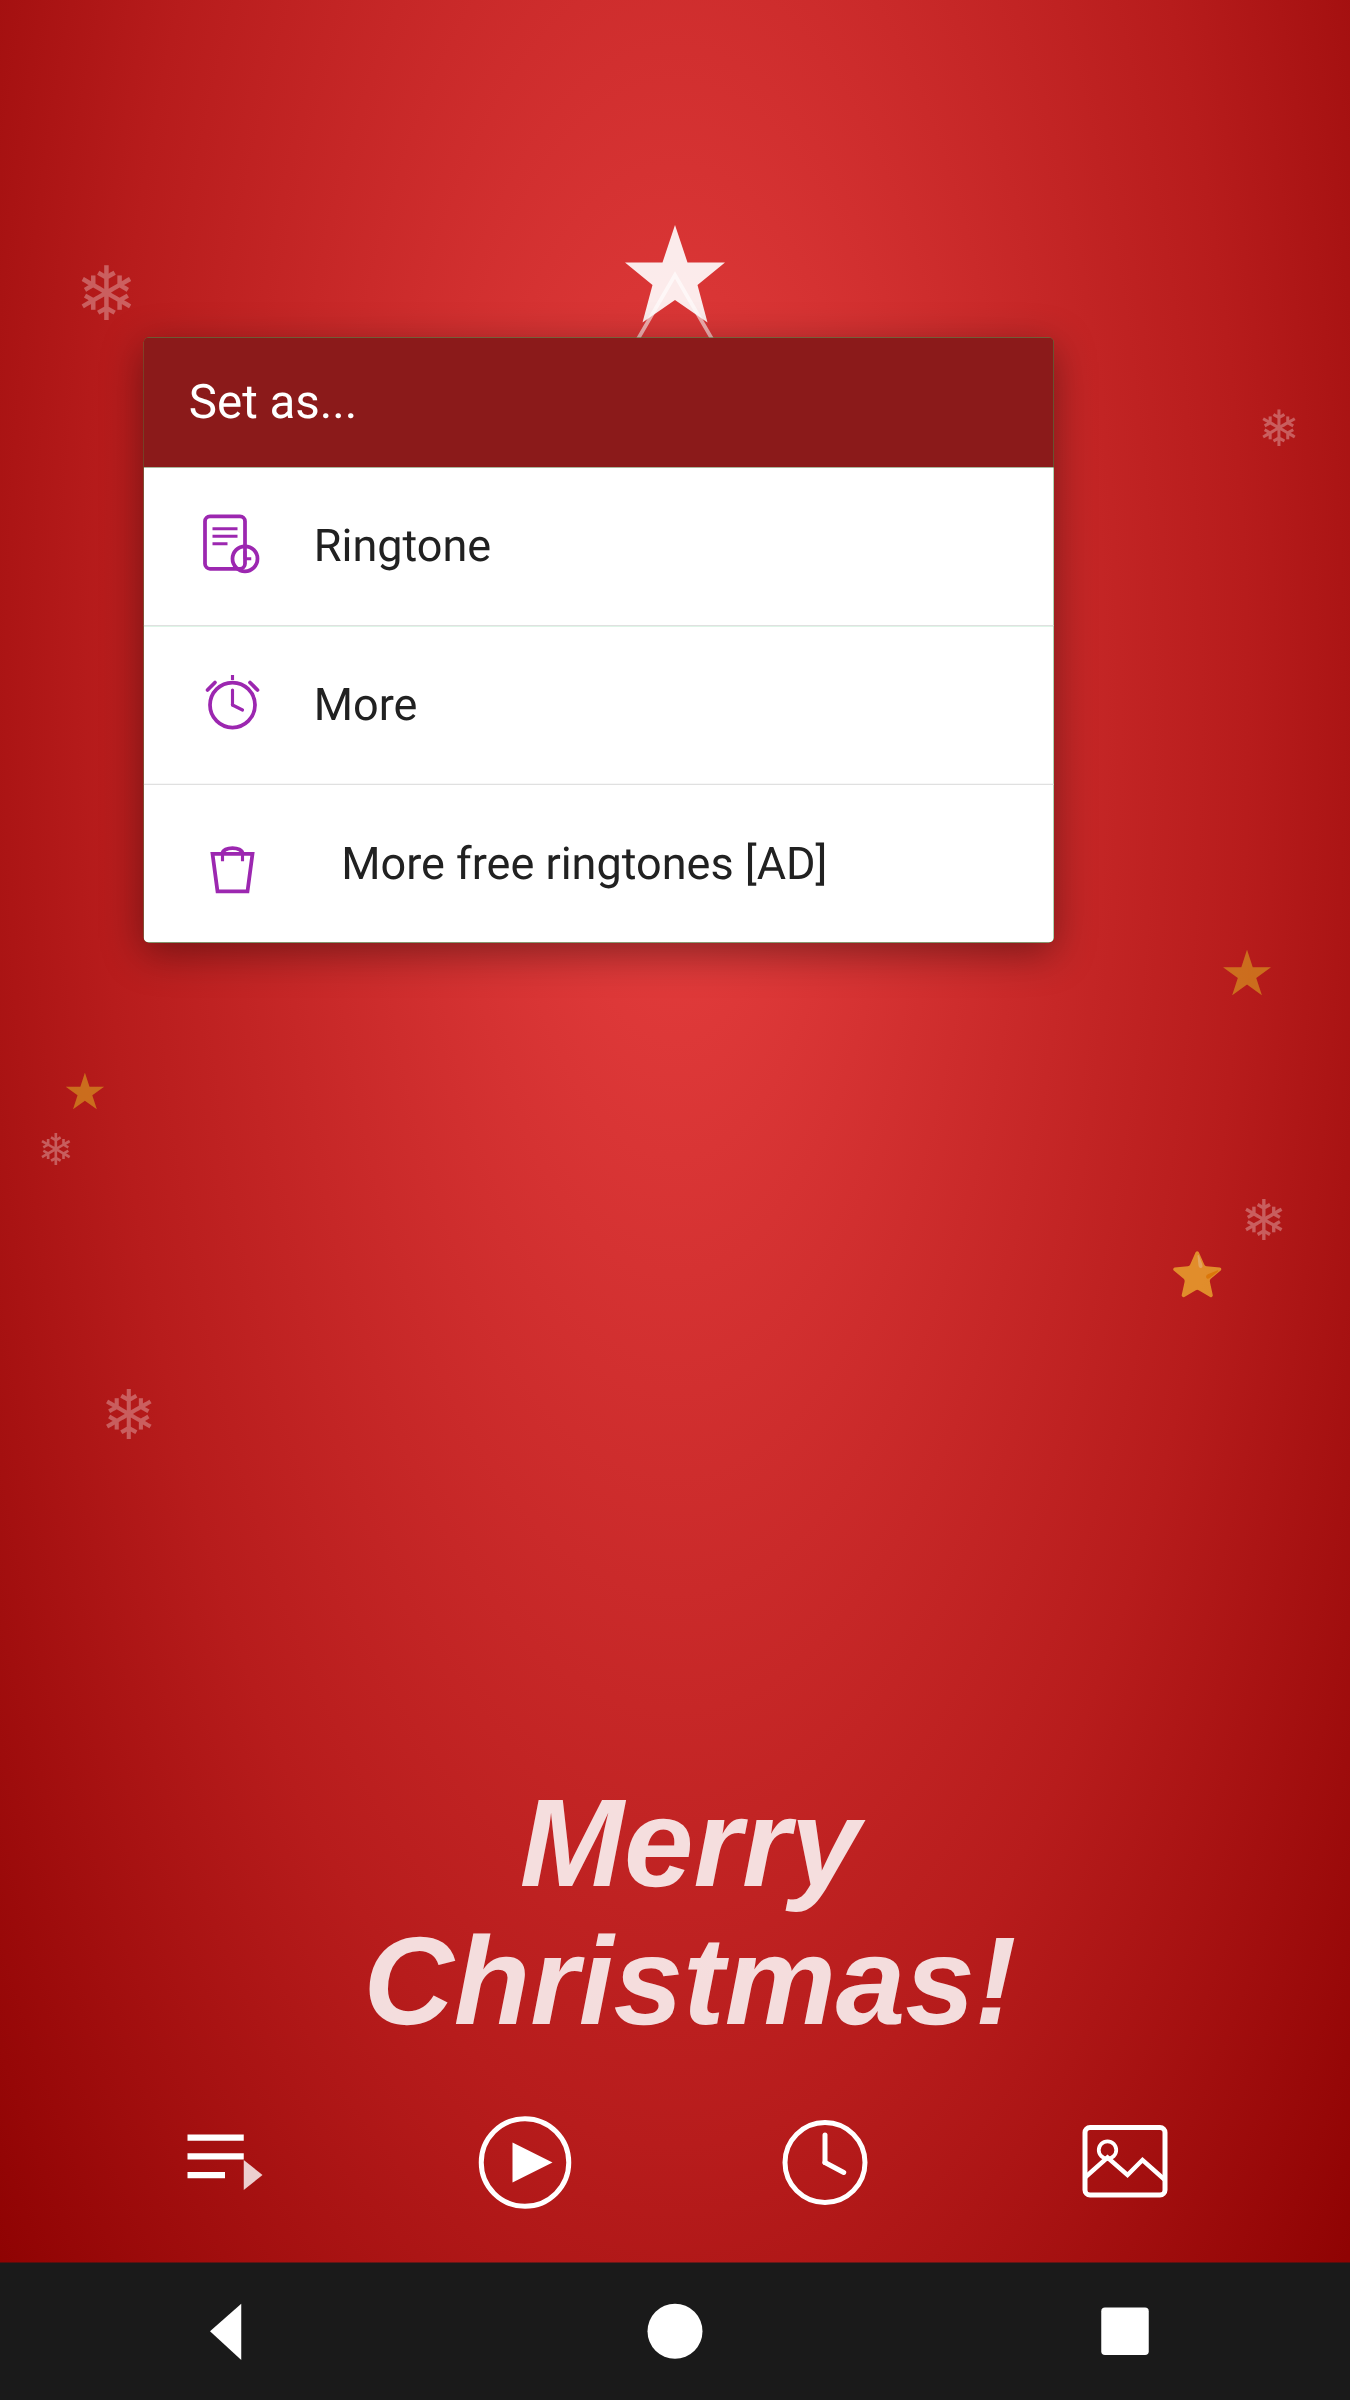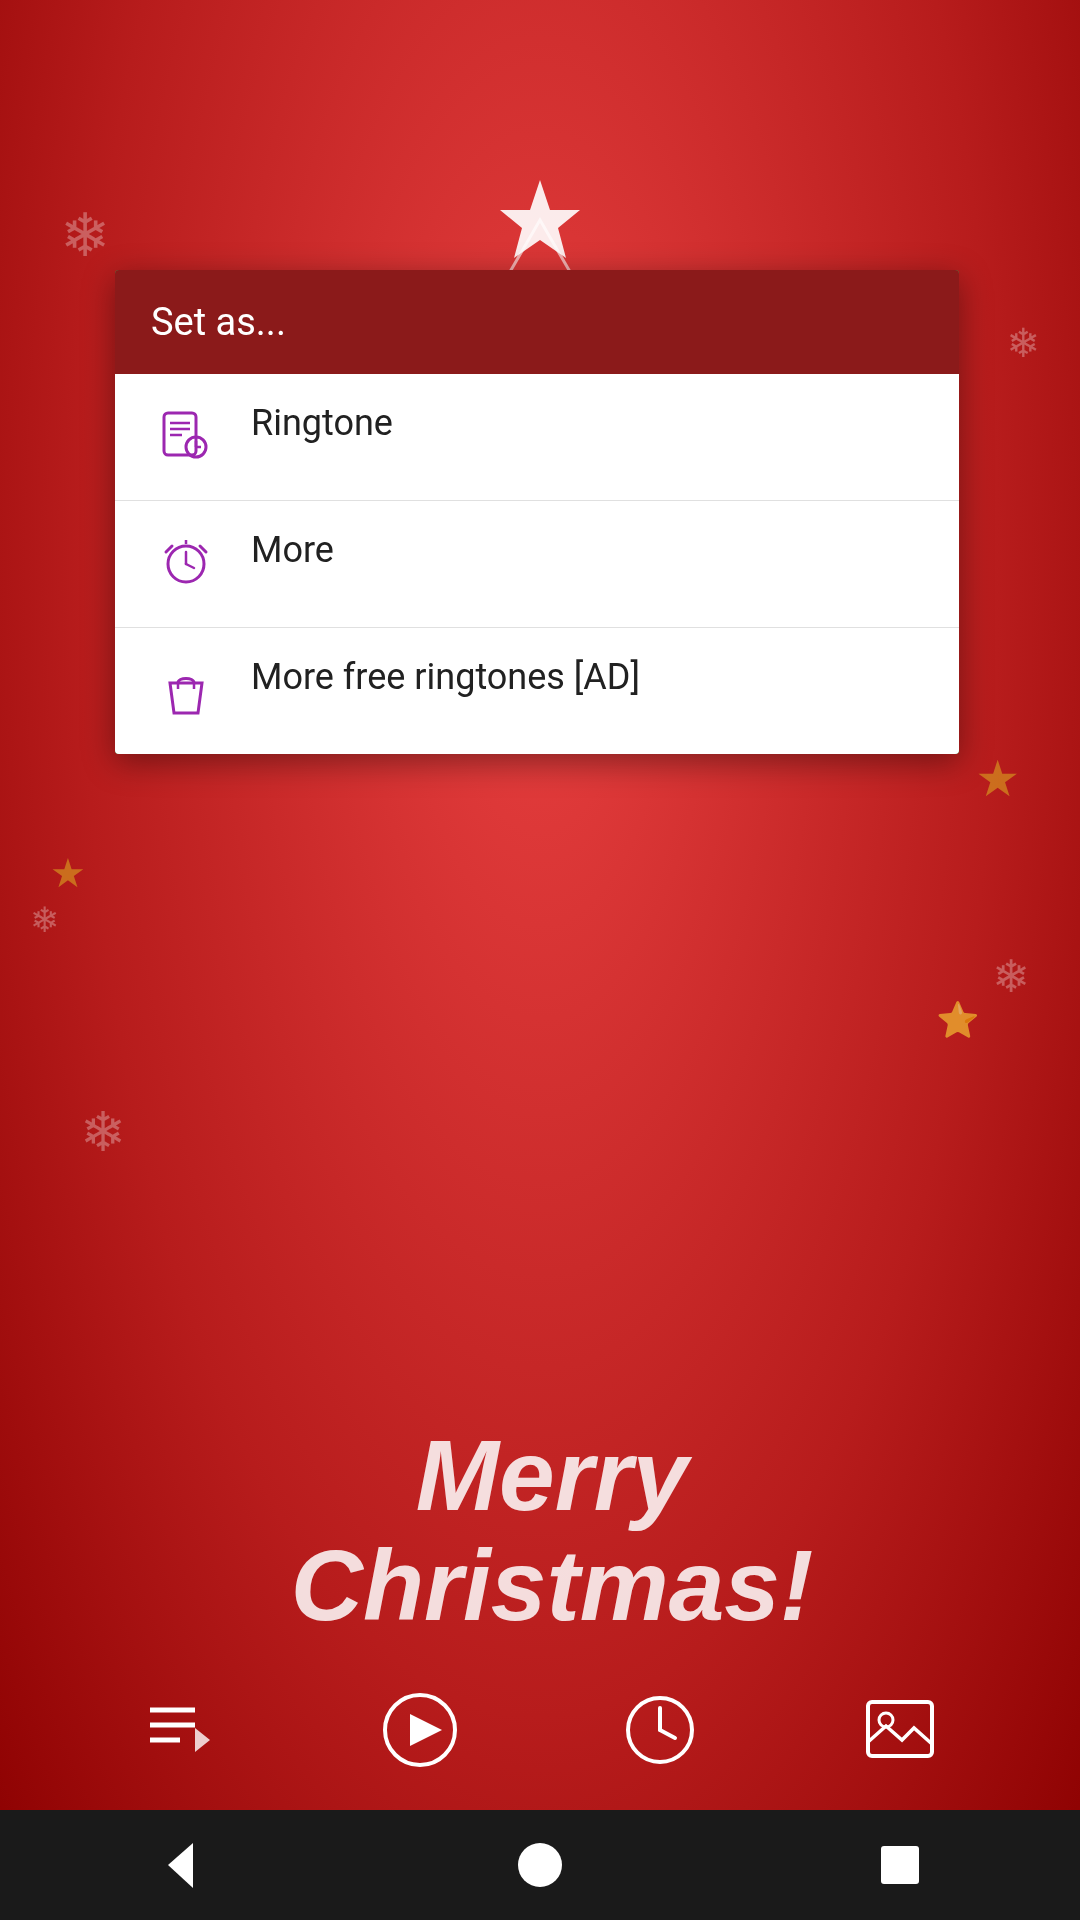--- a/index.html
+++ b/index.html
@@ -49,50 +49,51 @@
       font-weight: bold;
       opacity: 0.85;
       line-height: 1.1;
     }
 
     
     .dialog-container {
       position: absolute;
       top: 270px;
       left: 115px;
-      width: 844px;
+      width: 728px;
       background: #22c55e;
       border-radius: 4px;
       overflow: hidden;
       box-shadow: 0 8px 32px rgba(0,0,0,0.4);
       z-index: 50;
     }
 
     .dialog-title-bar {
       background: #8b1a1a;
       padding: 30px 36px;
     }
 
     .dialog-title {
       color: white;
       font-size: 38px;
       font-weight: 400;
     }
 
     .dialog-item {
       display: flex;
-      align-items: flex-start;
+      align-items: center;
       padding: 28px 36px;
       border-bottom: 1px solid #e0e0e0;
       cursor: pointer;
       background: white;
     }
 
     .dialog-item:last-child {
       border-bottom: none;
+      gap: 22px;
     }
 
     .item-icon {
       width: 70px;
       height: 70px;
       display: flex;
       align-items: center;
       justify-content: center;
       margin-right: 30px;
       flex-shrink: 0;

